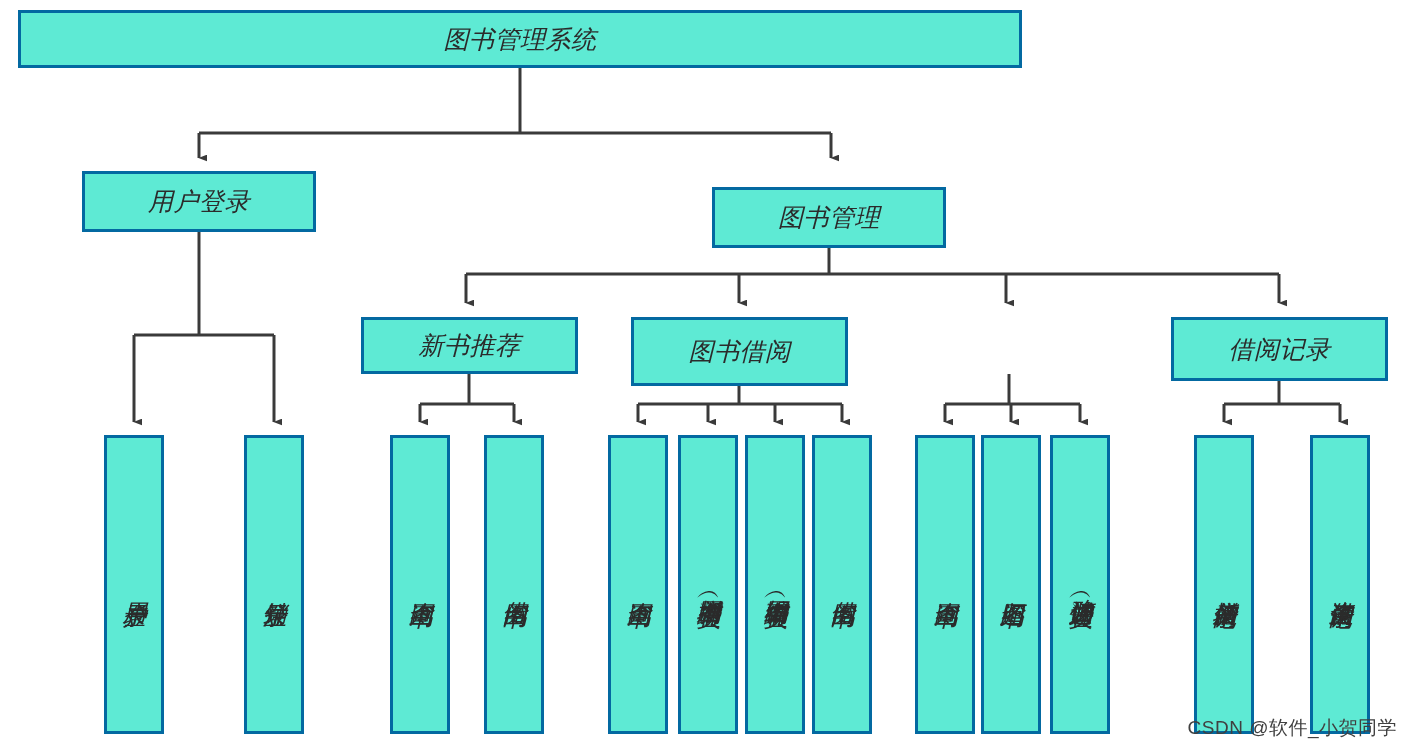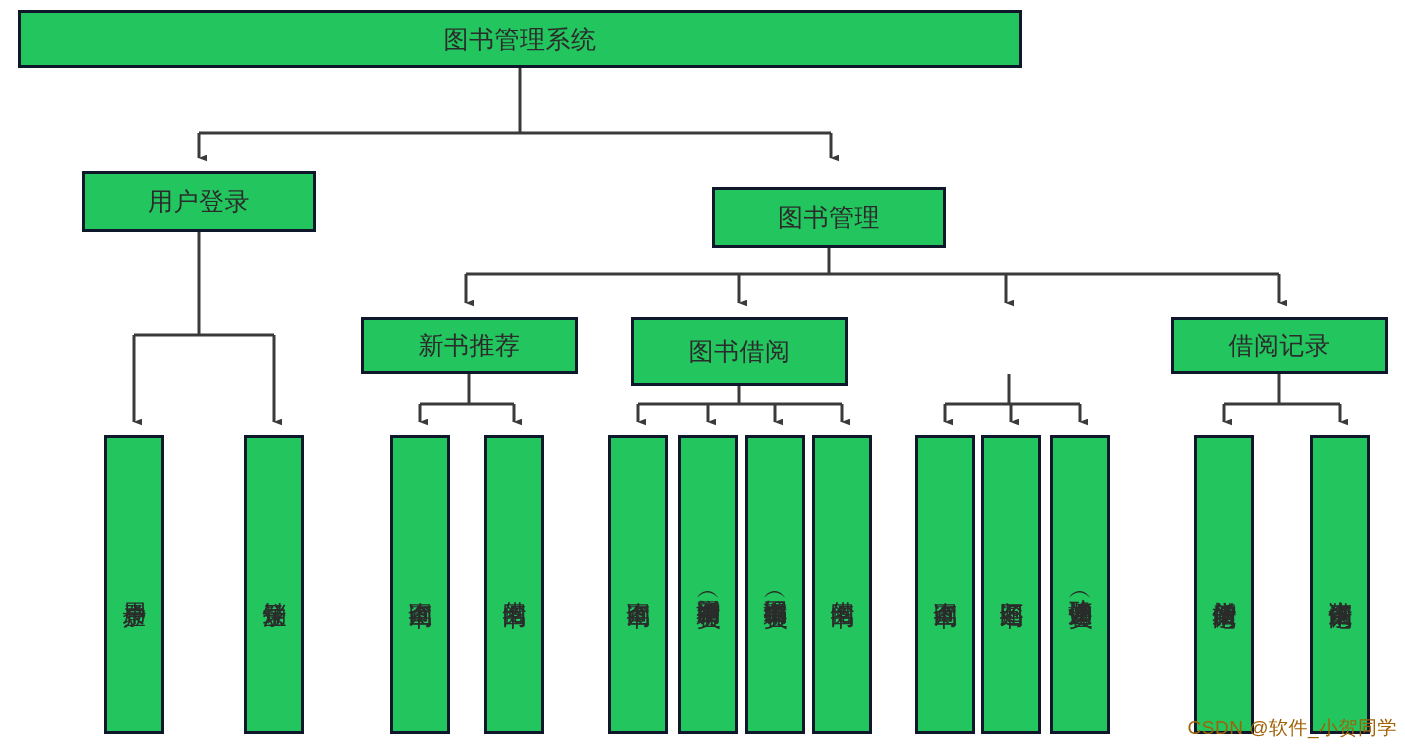--- a/index.html
+++ b/index.html
@@ -17,26 +17,27 @@
   #diagram-root {
     position: absolute;
     left: 0;
     top: 0;
     width: 1405px;
     height: 747px;
   }
   .node-box {
     position: absolute;
     box-sizing: border-box;
-    border: 3px solid #0f172a;
-    background: #22c55e;
+    border: 3px solid #0369a1;
+    background: #5eead4;
     display: flex;
     align-items: center;
     justify-content: center;
     overflow: hidden;
+    font-style: italic;
   }
   .node-label-h {
     font-size: 25px;
     color: #2b2b2b;
     line-height: 1;
     white-space: nowrap;
     letter-spacing: 0.5px;
   }
   .node-label-v {
     font-size: 25px;
@@ -57,21 +58,21 @@
     top: 0;
     width: 1405px;
     height: 747px;
     pointer-events: none;
   }
   .watermark {
     position: absolute;
     right: 8px;
     bottom: 6px;
     font-size: 19px;
-    color: #a16207;
+    color: #404040;
     white-space: nowrap;
     letter-spacing: 0.5px;
   }
 </style>
 </head>
 <body>
 
 <div id="diagram-root">
 
   <svg class="connectors" viewBox="0 0 1405 747" xmlns="http://www.w3.org/2000/svg">
@@ -138,21 +139,21 @@
 
   <div class="node-box" style="left:361px; top:317px; width:217px; height:57px;">
     <span class="node-label-h">新书推荐</span>
   </div>
 
   <div class="node-box" style="left:631px; top:317px; width:217px; height:69px;">
     <span class="node-label-h">图书借阅</span>
   </div>
 
 
-  <div class="node-box" style="left:1171px; top:317px; width:217px; height:57px;">
+  <div class="node-box" style="left:1171px; top:317px; width:217px; height:64px;">
     <span class="node-label-h">借阅记录</span>
   </div>
 
   <div class="node-box leaf-box" style="left:104px; top:435px; width:60px; height:299px;">
     <span class="node-label-v">用户登录</span>
   </div>
 
   <div class="node-box leaf-box" style="left:244px; top:435px; width:60px; height:299px;">
     <span class="node-label-v">注销登录</span>
   </div>

